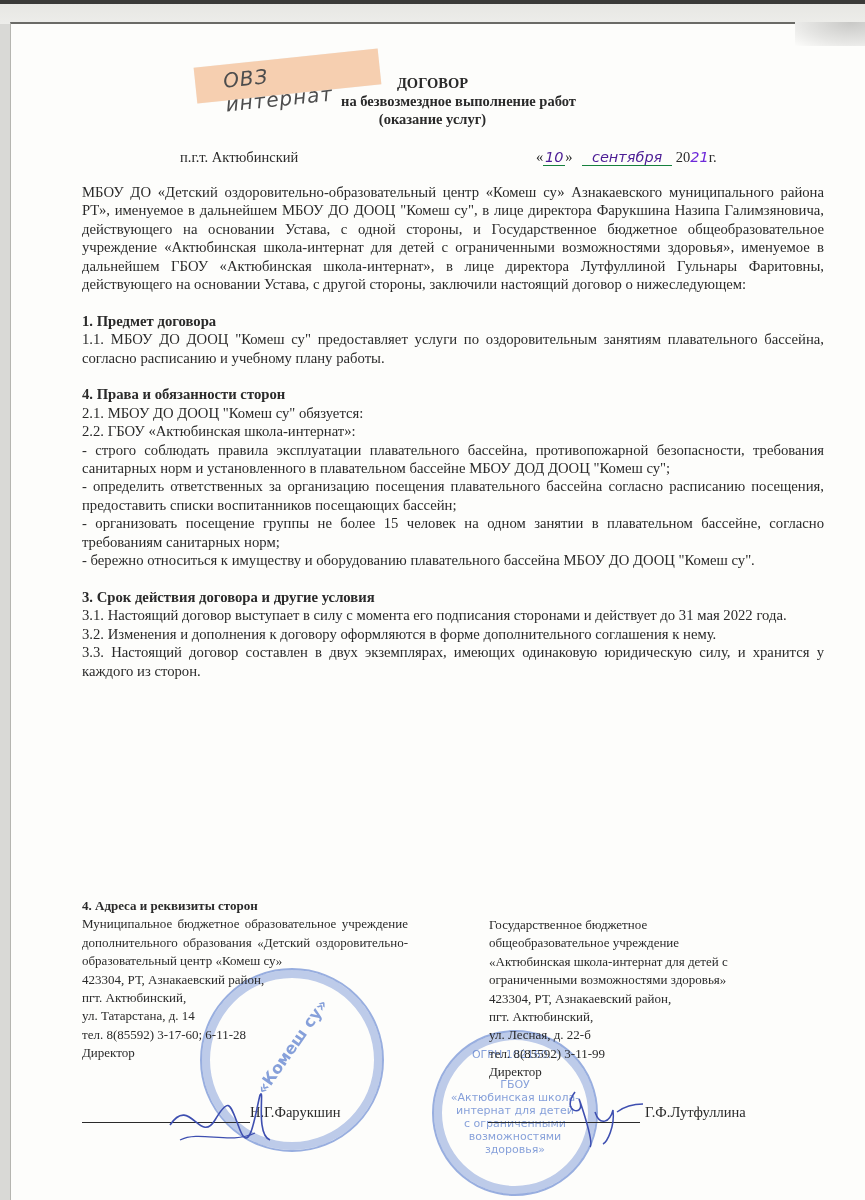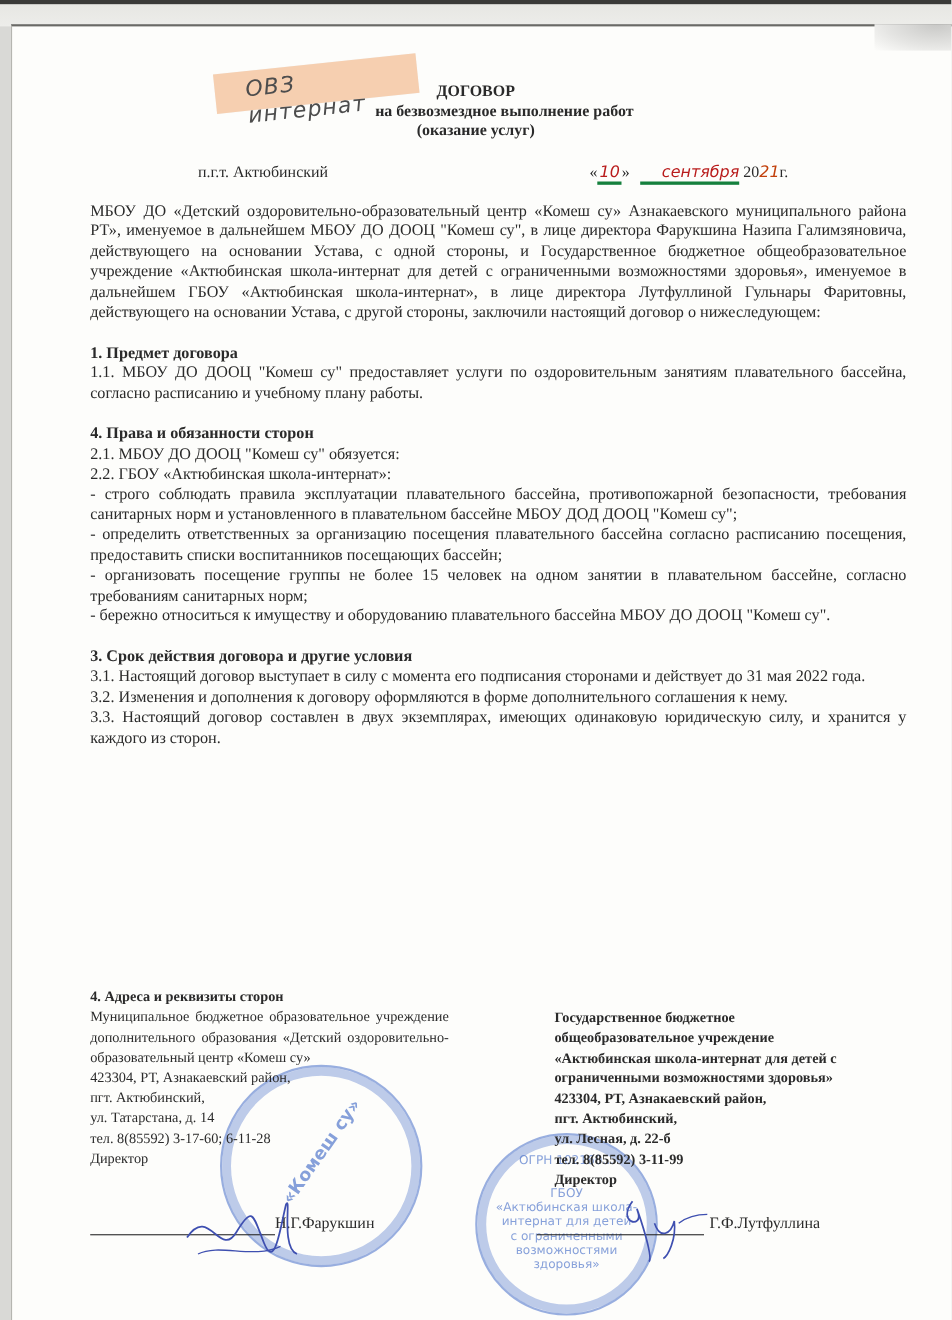--- a/index.html
+++ b/index.html
@@ -36,37 +36,37 @@
     font-family:"DejaVu Sans", sans-serif; font-style:italic;
     font-size:20px; color:#4d4d4d; letter-spacing:1px;
   }
   .title { position:absolute; left:0; width:865px; text-align:center; font-weight:bold; font-size:14.5px; }
   .t1 { top:75px; }
   .t2 { top:93px;padding-left:26px; }
   .t3 { top:111px; }
   .place { position:absolute; left:180px; top:149px; font-size:14.5px; }
   .date { position:absolute; left:536px; top:149px; font-size:14.5px; }
   .date .hand {
-    font-family:"DejaVu Sans", sans-serif; font-style:italic; color:#b91c1c;
-    border-bottom:3px solid #15803d; display:inline-block;
+    font-family:"DejaVu Sans", sans-serif; font-style:italic; color:#4c1d95;
+    border-bottom:1px solid #15803d; display:inline-block;
   }
   .date .d { width:22px; text-align:center; }
-  .date .m { width:90px; text-align:right; margin-left:6px; }
+  .date .m { width:90px; text-align:center; margin-left:6px; }
   .body-text {
     position:absolute; left:82px; width:742px;
     font-size:14.7px; line-height:18.4px; text-align:justify;
   }
   .para { margin:0; }
   .heading { font-weight:bold; margin:0; }
   .gap { height:18.4px; }
   .col {
     position:absolute; font-size:13px; line-height:18.4px;
   }
   .col-left { left:82px; top:897px; width:326px; text-align:justify; }
-  .col-right { left:504px; top:916px; width:310px;font-weight:bold; }
+  .col-right { left:489px; top:916px; width:310px; }
   .sig-line {
     position:absolute; height:1px; background:#2a2a2a;
   }
   .sig-name { position:absolute; font-size:14.5px; }
   .stamp {
     position:absolute; border-radius:50%;
     border:2px solid rgba(70,110,200,0.55);
     box-shadow: inset 0 0 0 6px rgba(255,255,255,0), inset 0 0 0 8px rgba(70,110,200,0.35);
   }
   .stamp-inner {
@@ -89,21 +89,21 @@
 </div>
 
 <div class="title t1">ДОГОВОР</div>
 <div class="title t2">на безвозмездное выполнение работ</div>
 <div class="title t3">(оказание услуг)</div>
 
 <div class="place">п.г.т. Актюбинский</div>
 <div class="date">
   <span>«</span><span class="hand d">10</span><span>»</span>
   <span class="hand m">сентября</span>
-  <span>20</span><span class="hand" style="color:#c2410c;border:none">21</span><span>г.</span>
+  <span>20</span><span class="hand" style="color:#6d28d9;border:none">21</span><span>г.</span>
 </div>
 
 <div class="body-text" style="top:183px;">
   <p class="para">МБОУ ДО «Детский оздоровительно-образовательный центр «Комеш су» Азнакаевского муниципального района РТ», именуемое в дальнейшем МБОУ ДО ДООЦ "Комеш су", в лице директора Фарукшина Назипа Галимзяновича, действующего на основании Устава, с одной стороны, и Государственное бюджетное общеобразовательное учреждение «Актюбинская школа-интернат для детей с ограниченными возможностями здоровья», именуемое в дальнейшем ГБОУ «Актюбинская школа-интернат», в лице директора Лутфуллиной Гульнары Фаритовны, действующего на основании Устава, с другой стороны, заключили настоящий договор о нижеследующем:</p>
   <div class="gap"></div>
   <p class="heading">1. Предмет договора</p>
   <p class="para">1.1. МБОУ ДО ДООЦ "Комеш су" предоставляет услуги по оздоровительным занятиям плавательного бассейна, согласно расписанию и учебному плану работы.</p>
   <div class="gap"></div>
   <p class="heading">4. Права и обязанности сторон</p>
   <p class="para">2.1. МБОУ ДО ДООЦ "Комеш су" обязуется:</p>

